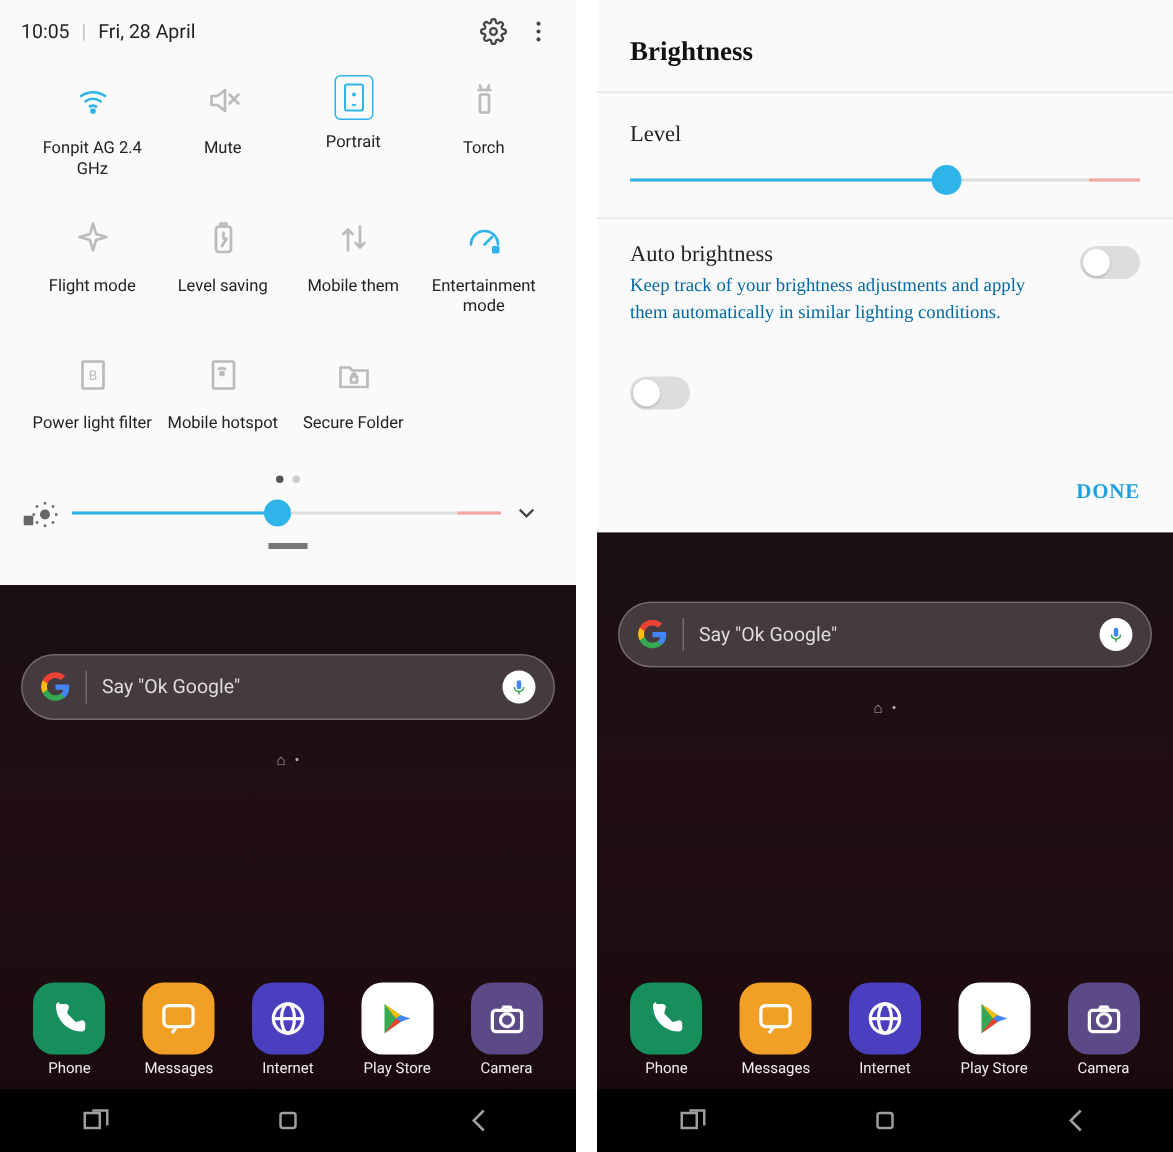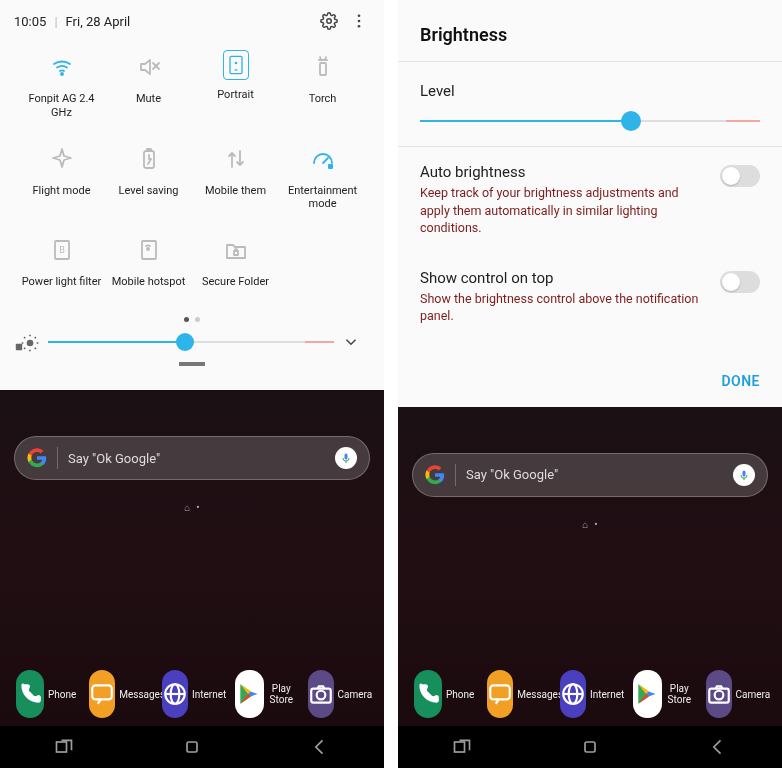--- a/index.html
+++ b/index.html
@@ -157,40 +157,41 @@
     color:#aaa; font-size:10px;
     z-index:1;
   }
   .dock {
     margin-top: auto;
     display: flex; justify-content: space-around;
     padding: 8px 10px 8px;
     z-index: 1;
   }
   .app {
-    display:flex; flex-direction:row; align-items:center;
+    display:flex; flex-direction:column; align-items:center;
     color:#eee; font-size:10px; gap:4px;
     width: 60px;
     text-align: center;
   }
   .app .icn {
     width: 48px; height: 48px; border-radius: 14px;
     display:flex; align-items:center; justify-content:center;
   }
   .navbar {
     height: 42px;
     background: #000;
     display: flex; justify-content: space-around; align-items: center;
     color: #fff;
   }
 
   
   .settings-panel {
     background:#fafafa;
     padding: 18px 0 0;
+    font-family: Liberation Serif, serif;
   }
   .settings-panel h1 {
     font-size: 18px; font-weight: 600;
     padding: 6px 22px 16px;
     color:#111;
   }
   .hr { height:1px; background:#e5e5e5; margin: 0 0 0; }
   .section {
     padding: 20px 22px 4px;
   }
@@ -208,21 +209,21 @@
     position:absolute; top:50%;
     width:20px; height:20px; background:#2fb4e9; border-radius:50%;
     transform:translate(-50%,-50%);
   }
   .toggle-row {
     display:flex; gap: 14px;
     padding: 16px 22px;
   }
   .toggle-row .txts { flex:1; }
   .toggle-row .title { font-size:15px; color:#222; margin-bottom:3px; }
-  .toggle-row .sub { font-size:12.5px; color:#7f1d1d; line-height:1.4; }
+  .toggle-row .sub { font-size:12.5px; color:#0369a1; line-height:1.4; }
   .switch {
     width: 40px; height: 22px;
     background:#ddd; border-radius: 11px;
     position: relative;
     flex-shrink: 0;
     margin-top: 2px;
   }
   .switch::after {
     content:""; position:absolute;
     width:18px; height:18px; border-radius:50%;
@@ -516,24 +517,20 @@
     </div>
     <div class="hr"></div>
     <div class="toggle-row">
       <div class="txts">
         <div class="title">Auto brightness</div>
         <div class="sub">Keep track of your brightness adjustments and apply them automatically in similar lighting conditions.</div>
       </div>
       <div class="switch"></div>
     </div>
     <div class="toggle-row">
-      <div class="txts">
-        <div class="title">Show control on top</div>
-        <div class="sub">Show the brightness control above the notification panel.</div>
-      </div>
       <div class="switch"></div>
     </div>
     <div class="done-row">
       <span class="done-btn">DONE</span>
     </div>
   </div>
 
   <div class="homescreen">
     <div class="dim"></div>
     <div class="search-pill">

